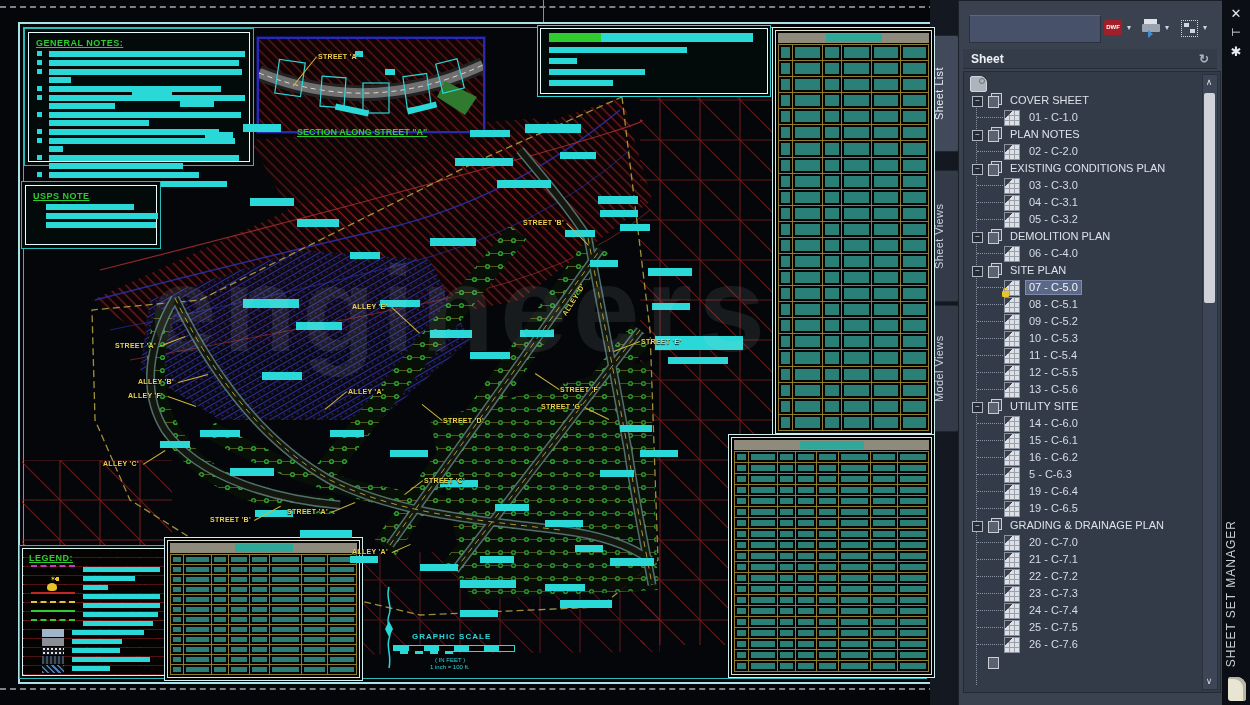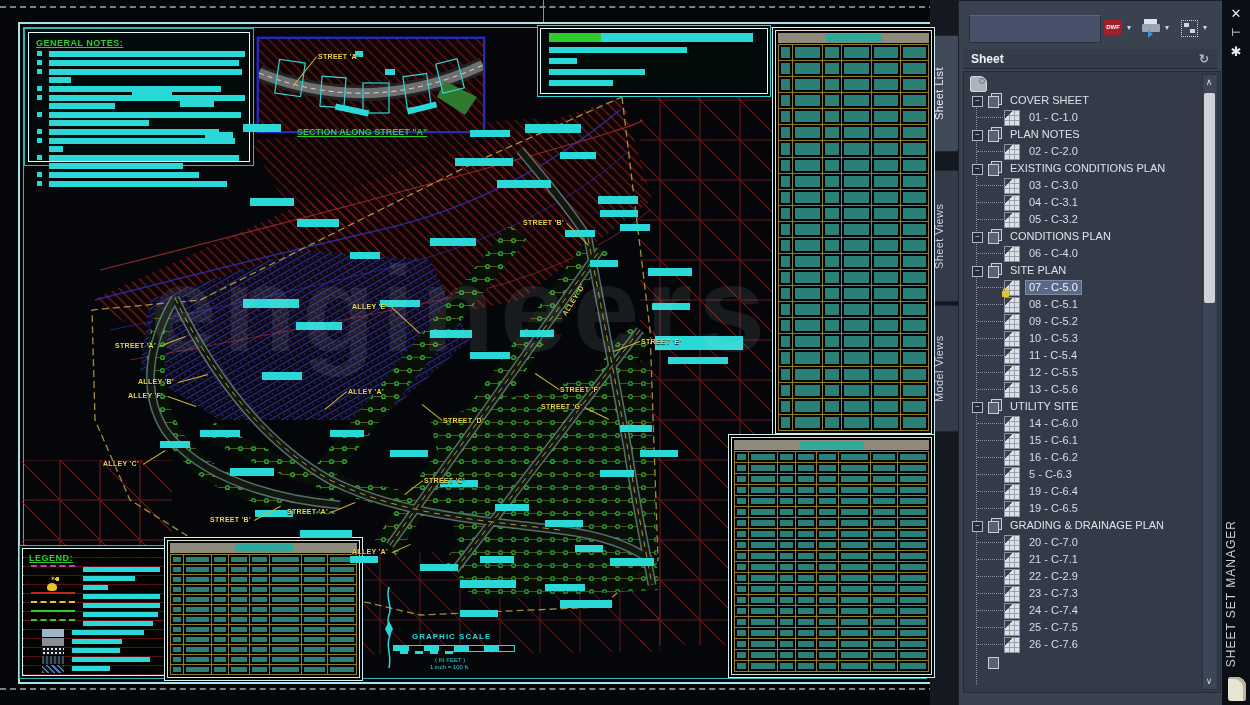--- a/index.html
+++ b/index.html
@@ -249,20 +249,34 @@
             <div class="nbullet"></div>
             <div class="nbar" style="width: 150px;"></div>
           </div>
           <div class="nrow">
             <div class="nbullet"></div>
             <div class="nbar" style="width: 178px;"></div>
           </div>
         </div>
     </div>
 
+    <div class="notebox" style="left:25px;top:185px;width:130px;height:58px;">
+      <div class="ntitle">USPS NOTE</div>
+      <div>
+          <div class="nrow">
+            <div class="nbar" style="width: 88px;"></div>
+          </div>
+          <div class="nrow">
+            <div class="nbar" style="width: 112px;"></div>
+          </div>
+          <div class="nrow">
+            <div class="nbar" style="width: 110px;"></div>
+          </div>
+        </div>
+    </div>
 
     <div class="notebox" style="left:540px;top:28px;width:226px;height:64px;box-shadow:0 0 0 2px #020a0a,0 0 0 3px #2bd8d8;">
       <div>
           <div style="display: flex; margin: 4px 6px 5px 8px; height: 9px;">
             <div style="width: 52px; background: rgb(46, 204, 46); height: 100%;"></div>
             <div style="width: 152px; background: rgb(43, 216, 216); height: 100%;"></div>
           </div>
           <div style="display: flex; margin: 4px 6px 5px 8px; height: 6px;">
             <div style="width: 138px; background: rgb(43, 216, 216); height: 100%;"></div>
           </div>
@@ -1873,21 +1887,21 @@
               <div class="dots" style="left: 13px; width: 26px;"></div>
               <div class="shicon"></div>
               <div class="shlabel">05 - C-3.2</div>
             </div>
             <div class="trow2" style="top: 156px;">
               <div class="expand">−</div>
               <div class="caticon">
                 <div class="b1" style="position: absolute; left: 3px; top: 0px; width: 9px; height: 10px; border: 1px solid rgb(201, 206, 216); background: rgb(69, 77, 92);"></div>
                 <div class="b2" style="position: absolute; left: 0px; top: 3px; width: 9px; height: 10px; border: 1px solid rgb(201, 206, 216); background: rgb(90, 98, 114);"></div>
               </div>
-              <div class="catlabel">CONDITIONS PLAN</div>
+              <div class="catlabel">DEMOLITION PLAN</div>
             </div>
             <div class="trow2" style="top: 173px;">
               <div class="dots" style="left: 13px; width: 26px;"></div>
               <div class="shicon"></div>
               <div class="shlabel">06 - C-4.0</div>
             </div>
             <div class="trow2" style="top: 190px;">
               <div class="expand">−</div>
               <div class="caticon">
                 <div class="b1" style="position: absolute; left: 3px; top: 0px; width: 9px; height: 10px; border: 1px solid rgb(201, 206, 216); background: rgb(69, 77, 92);"></div>
@@ -1984,21 +1998,21 @@
               <div class="shlabel">20 - C-7.0</div>
             </div>
             <div class="trow2" style="top: 479px;">
               <div class="dots" style="left: 13px; width: 26px;"></div>
               <div class="shicon"></div>
               <div class="shlabel">21 - C-7.1</div>
             </div>
             <div class="trow2" style="top: 496px;">
               <div class="dots" style="left: 13px; width: 26px;"></div>
               <div class="shicon"></div>
-              <div class="shlabel">22 - C-2.9</div>
+              <div class="shlabel">22 - C-7.2</div>
             </div>
             <div class="trow2" style="top: 513px;">
               <div class="dots" style="left: 13px; width: 26px;"></div>
               <div class="shicon"></div>
               <div class="shlabel">23 - C-7.3</div>
             </div>
             <div class="trow2" style="top: 530px;">
               <div class="dots" style="left: 13px; width: 26px;"></div>
               <div class="shicon"></div>
               <div class="shlabel">24 - C-7.4</div>

